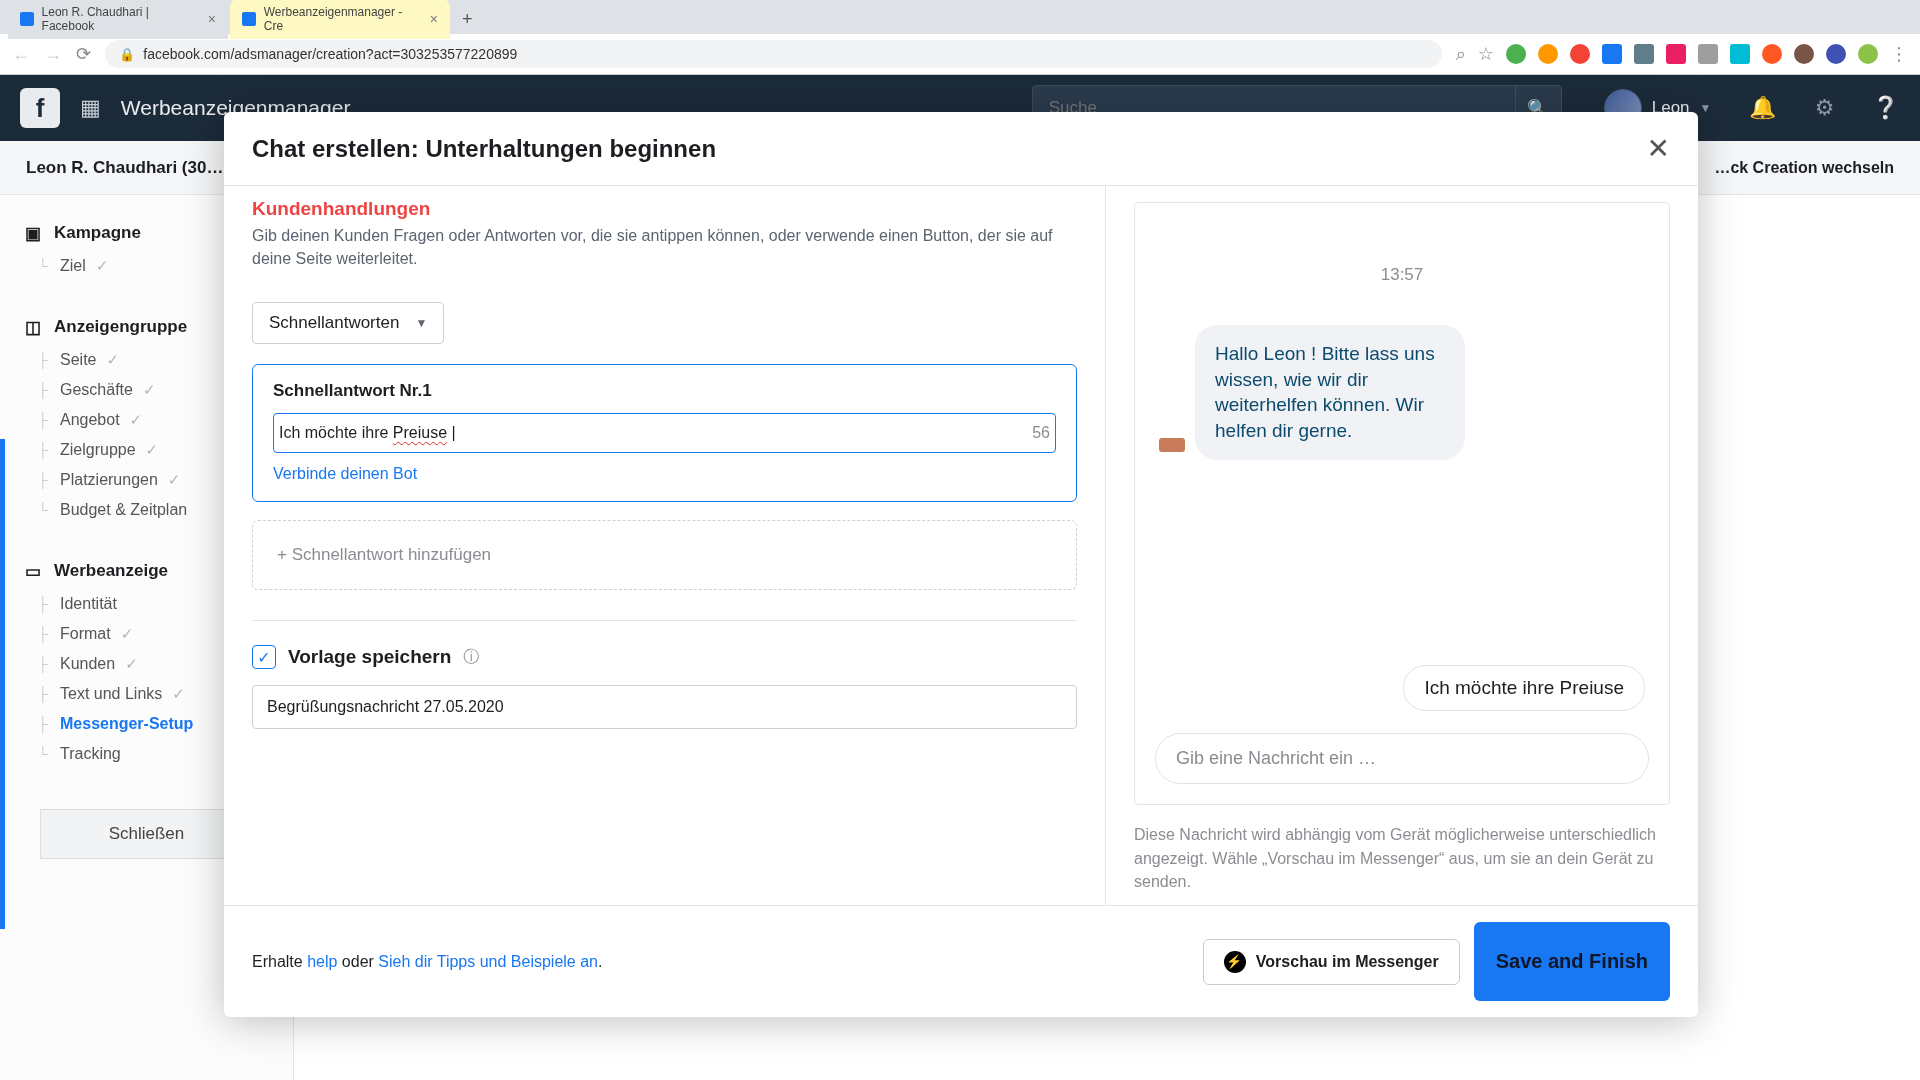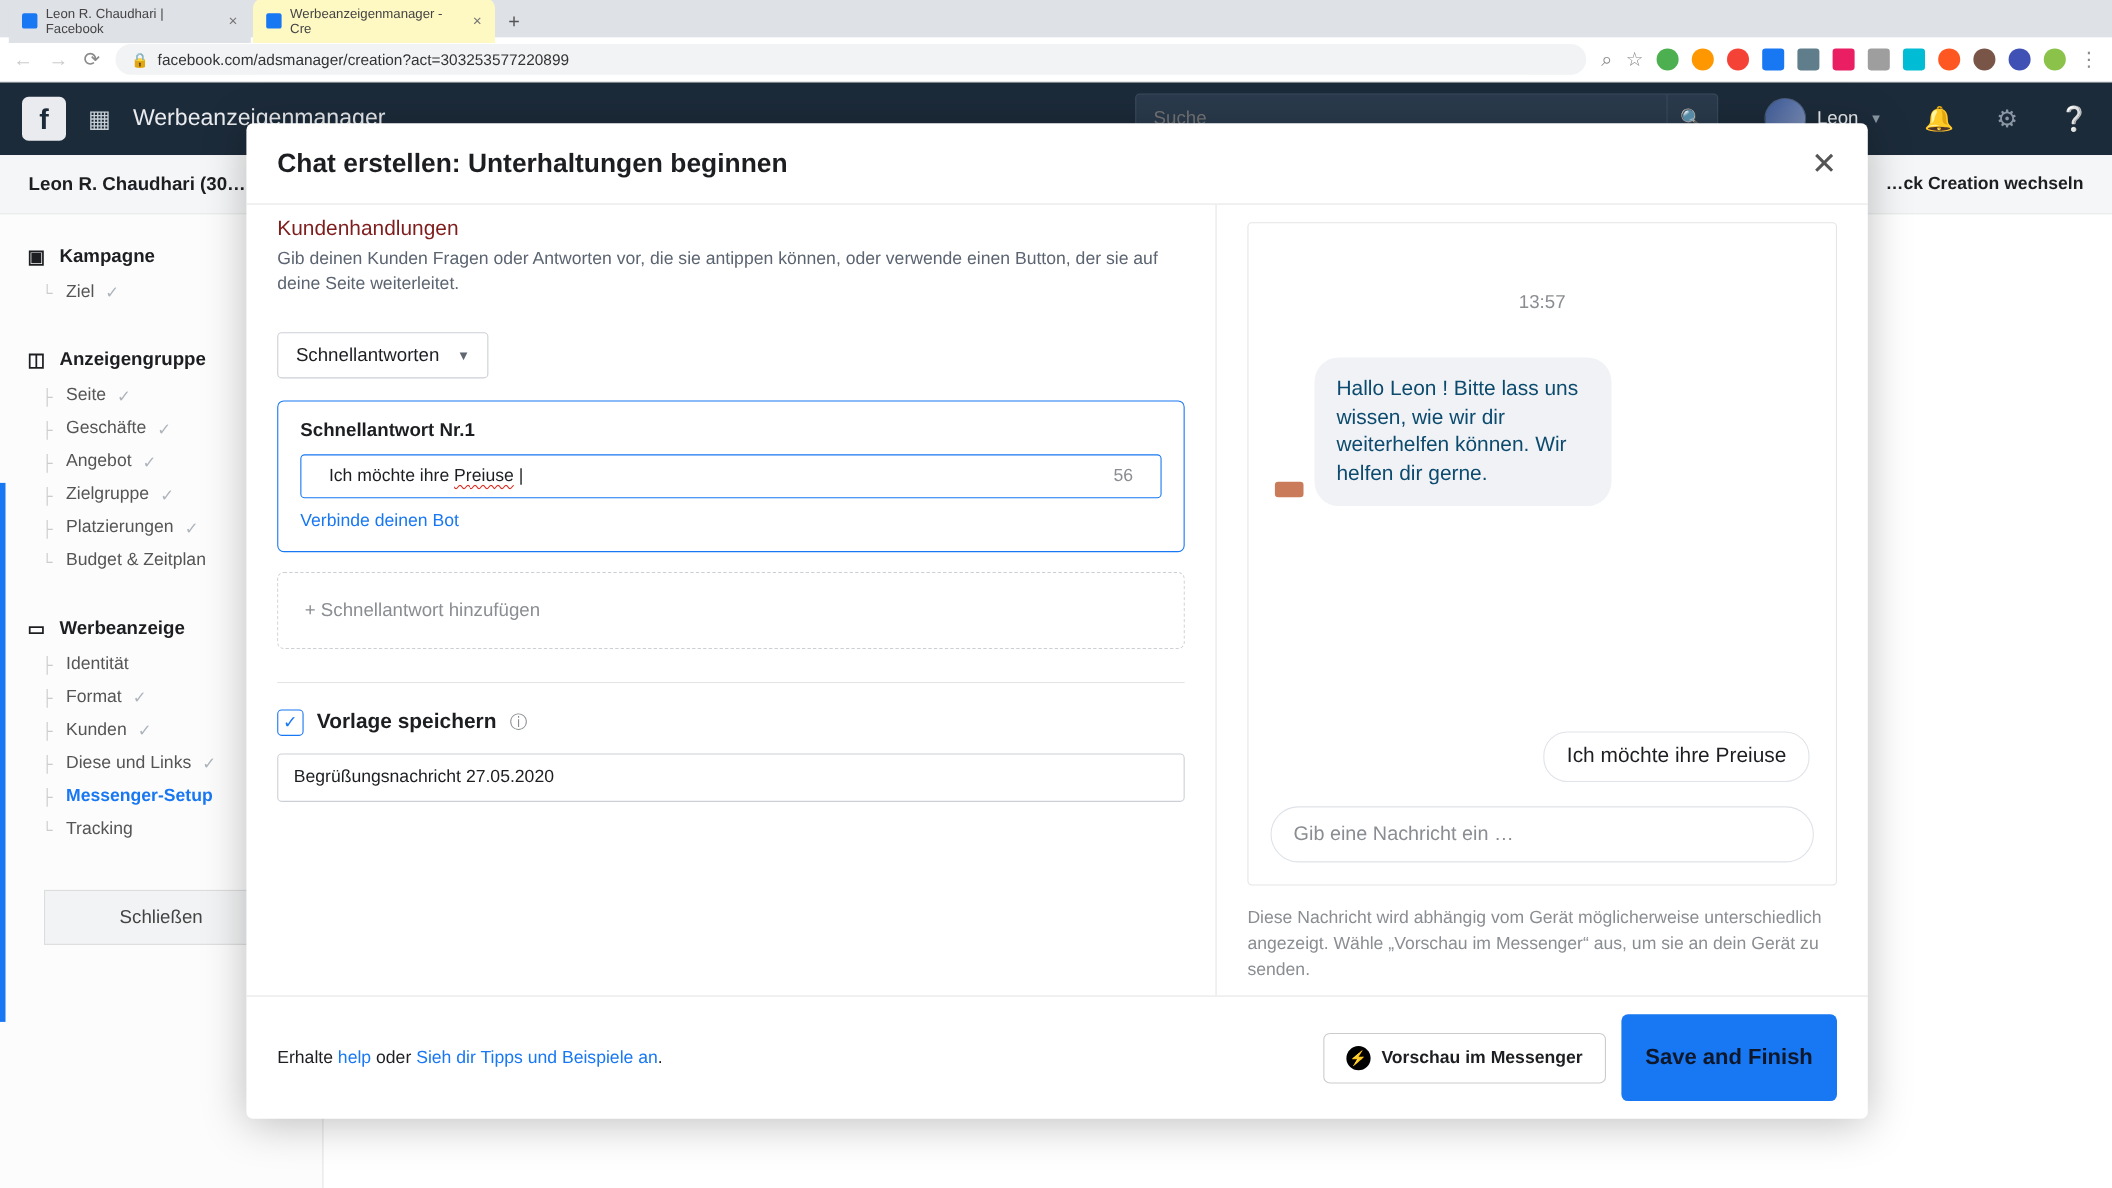--- a/index.html
+++ b/index.html
@@ -62,27 +62,27 @@
 .modal-right { flex: 1; padding: 16px 28px 12px; display: flex; flex-direction: column; }
 .modal-footer { display: flex; align-items: center; padding: 16px 28px; border-top: 1px solid #e5e5e5; }
 .footer-help { font-size: 16px; color: #1c1e21; }
 .footer-help a { color: #1877f2; text-decoration: none; }
 .footer-spacer { flex: 1; }
 .btn-outline { background: #fff; border: 1px solid #ccc; border-radius: 6px; padding: 11px 20px; font-size: 16px; font-weight: 600; color: #1c1e21; display: flex; align-items: center; gap: 10px; cursor: pointer; }
 .btn-outline .msgr-icon { width: 22px; height: 22px; background: #000; border-radius: 50%; display: inline-flex; align-items: center; justify-content: center; color: #fff; font-size: 13px; }
 .btn-primary { background: #1877f2; color: #0f172a; border: none; border-radius: 6px; padding: 28px 22px; font-size: 20px; font-weight: 600; margin-left: 14px; cursor: pointer; }
 
 
-.sec-title { font-size: 19px; font-weight: 400; color: #7f1d1d; }
+.sec-title { font-size: 19px; font-weight: 700; color: #ef4444; }
 .sec-sub { font-size: 16px; color: #5b6470; margin-top: 4px; line-height: 1.45; }
 .dropdown { margin-top: 32px; display: inline-flex; align-items: center; gap: 16px; border: 1px solid #ccd0d5; border-radius: 4px; padding: 10px 16px; font-size: 17px; color: #1c1e21; cursor: pointer; }
 .dropdown .caret { font-size: 12px; color: #606770; }
 .qa-card { margin-top: 20px; border: 1.5px solid #1877f2; border-radius: 6px; padding: 16px 20px 18px; }
 .qa-title { font-size: 17px; font-weight: 700; color: #1c1e21; margin-bottom: 12px; }
-.qa-input-wrap { display: flex; align-items: center; border: 1.5px solid #1877f2; border-radius: 4px; padding: 10px 25px; }
+.qa-input-wrap { display: flex; align-items: center; border: 1.5px solid #1877f2; border-radius: 4px; padding: 10px 5px; }
 .qa-input { flex: 1; border: none; outline: none; font-size: 16px; color: #1c1e21; }
 .qa-typo { text-decoration: underline wavy #d93025 1px; text-underline-offset: 3px; }
 .qa-count { color: #8a8d91; font-size: 16px; margin-left: 10px; }
 .qa-link { display: inline-block; margin-top: 12px; color: #1877f2; font-size: 16px; cursor: pointer; }
 .qa-add { margin-top: 18px; border: 1.5px dashed #ccd0d5; border-radius: 6px; padding: 24px; text-align: left; color: #8a8d91; font-size: 17px; cursor: pointer; }
 .divider-thin { height: 1px; background: #e5e5e5; margin: 30px 0 24px; }
 .save-row { display: flex; align-items: center; gap: 12px; }
 .chk { width: 24px; height: 24px; border: 1.5px solid #1877f2; border-radius: 4px; display: flex; align-items: center; justify-content: center; color: #1877f2; font-size: 16px; cursor: pointer; }
 .save-label { font-size: 19px; font-weight: 700; color: #1c1e21; }
 .info-icon { color: #8a8d91; font-size: 16px; }
@@ -234,21 +234,21 @@
           <span>Format</span>
           <span class="side-check">✓</span>
         </div>
       <div class="side-item enabled">
           <span class="side-tree-l">├</span>
           <span>Kunden</span>
           <span class="side-check">✓</span>
         </div>
       <div class="side-item enabled">
           <span class="side-tree-l">├</span>
-          <span>Diese und Links</span>
+          <span>Text und Links</span>
           <span class="side-check">✓</span>
         </div>
       <div class="side-item active">
           <span class="side-tree-l">├</span>
           <span>Messenger-Setup</span>
         </div>
       <div class="side-item enabled">
           <span class="side-tree-l">└</span>
           <span>Tracking</span>
         </div>

